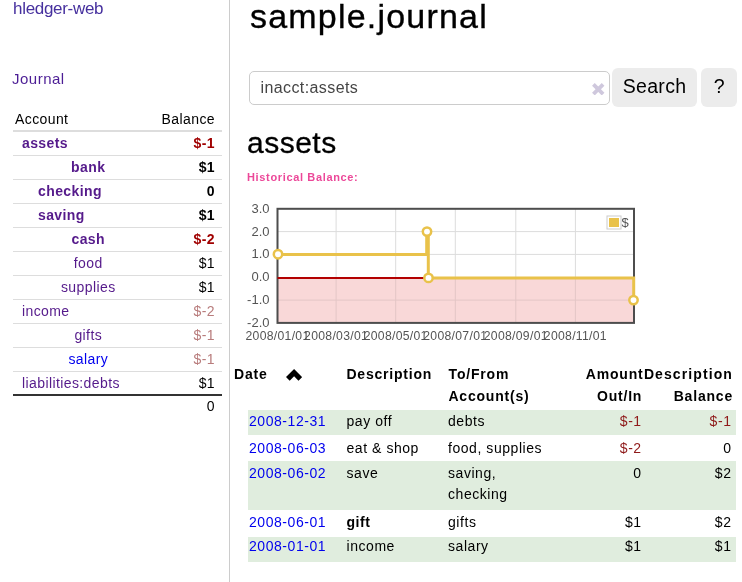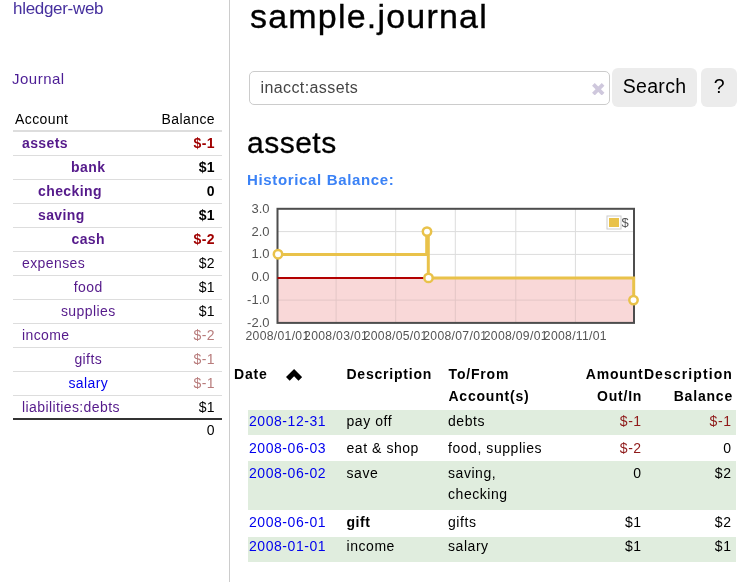--- a/index.html
+++ b/index.html
@@ -25,21 +25,21 @@
 table.side td.d3 { padding-left:25px; }
 #vline { left:229px; top:0; width:1px; height:582px; background:#ccc; }
 
 #title { -webkit-text-stroke:0.35px #000; left:250px; top:-1px; font-size:34px; line-height:1; letter-spacing:1.2px; color:#000; }
 #searchbox { left:248.5px; top:71px; width:361.5px; height:33.5px; border:1px solid #ccc; border-radius:5px; background:#fff; }
 #searchtext { left:260.5px; top:79.6px; font-size:16px; line-height:1; letter-spacing:0.4px; color:#454545; }
 .btn { background:#ececec; border-radius:6px; font-size:19.5px; color:#000; text-align:center; line-height:36px; height:38.5px; }
 #btnsearch { left:612.3px; top:68px; width:84.5px; letter-spacing:0.3px; }
 #btnq { left:701.2px; top:68px; width:36px; }
 #h2assets { -webkit-text-stroke:0.3px #000; left:247px; top:127.8px; font-size:30px; line-height:1; letter-spacing:0.5px; color:#000; }
-#histbal { left:247px; top:171.8px; font-size:15px; line-height:1; font-weight:bold; letter-spacing:0.65px; color:#3b82f6; }
+#histbal { left:247px; top:171.8px; font-size:11px; line-height:1; font-weight:bold; letter-spacing:0.65px; color:#ec4899; }
 
 .row { position:absolute; left:247.5px; width:488px; background:#e0edde; }
 .rt { position:absolute; font-size:14px; line-height:1; letter-spacing:0.55px; white-space:nowrap; color:#000; }
 .hdr2 { font-weight:bold; letter-spacing:0.8px; color:#000; }
 .rt.blue { color:#0000EE; }
 .rt.negr { color:#8f1a1a; }
 </style>
 </head>
 <body>
 <div id="brand" class="abs">hledger-web</div>
@@ -64,24 +64,20 @@
       </tr>
  <tr>
         <td class="d3"><b class="purple">saving</b></td>
         <td class="bal"><b>$1</b></td>
       </tr>
  <tr>
         <td class="d2"><b class="purple">cash</b></td>
         <td class="bal"><b class="negb">$-2</b></td>
       </tr>
  <tr>
-        <td class="d1"><span class="purple">expenses</span></td>
-        <td class="bal">$2</td>
-      </tr>
- <tr>
         <td class="d2"><span class="purple">food</span></td>
         <td class="bal">$1</td>
       </tr>
  <tr>
         <td class="d2"><span class="purple">supplies</span></td>
         <td class="bal">$1</td>
       </tr>
  <tr>
         <td class="d1"><span class="purple">income</span></td>
         <td class="bal"><span class="negl">$-2</span></td>

